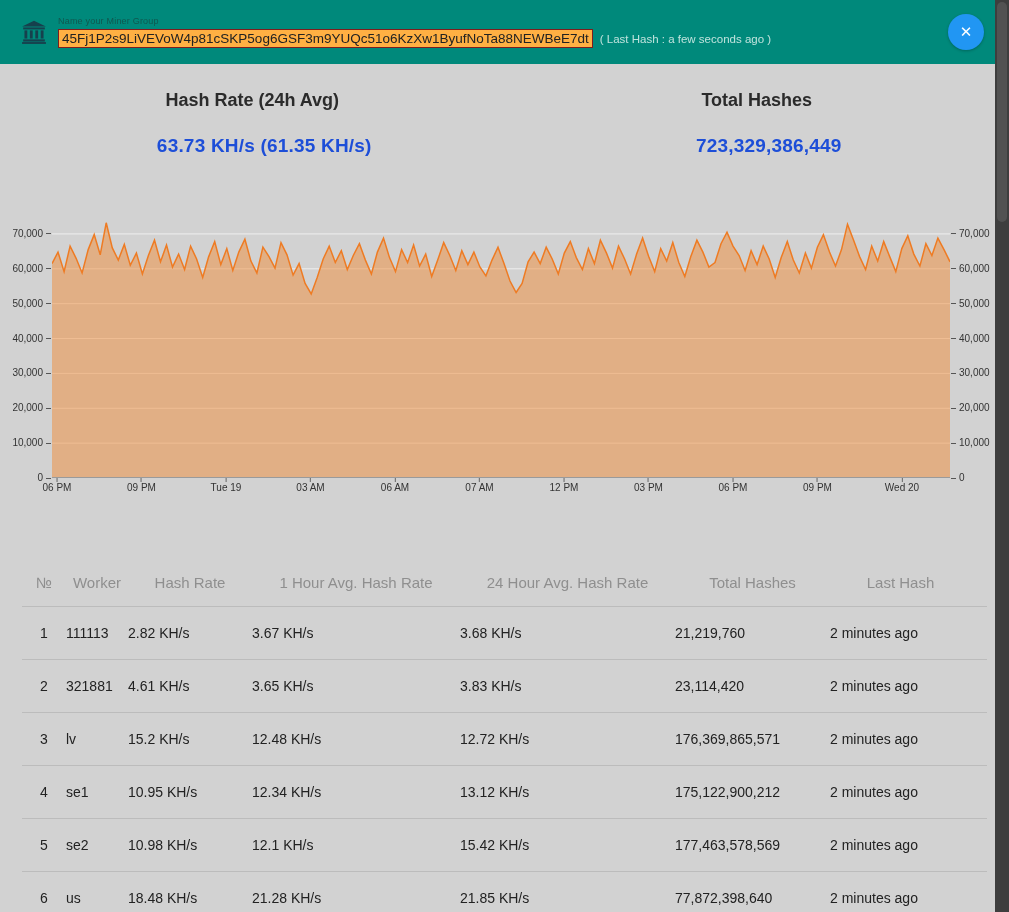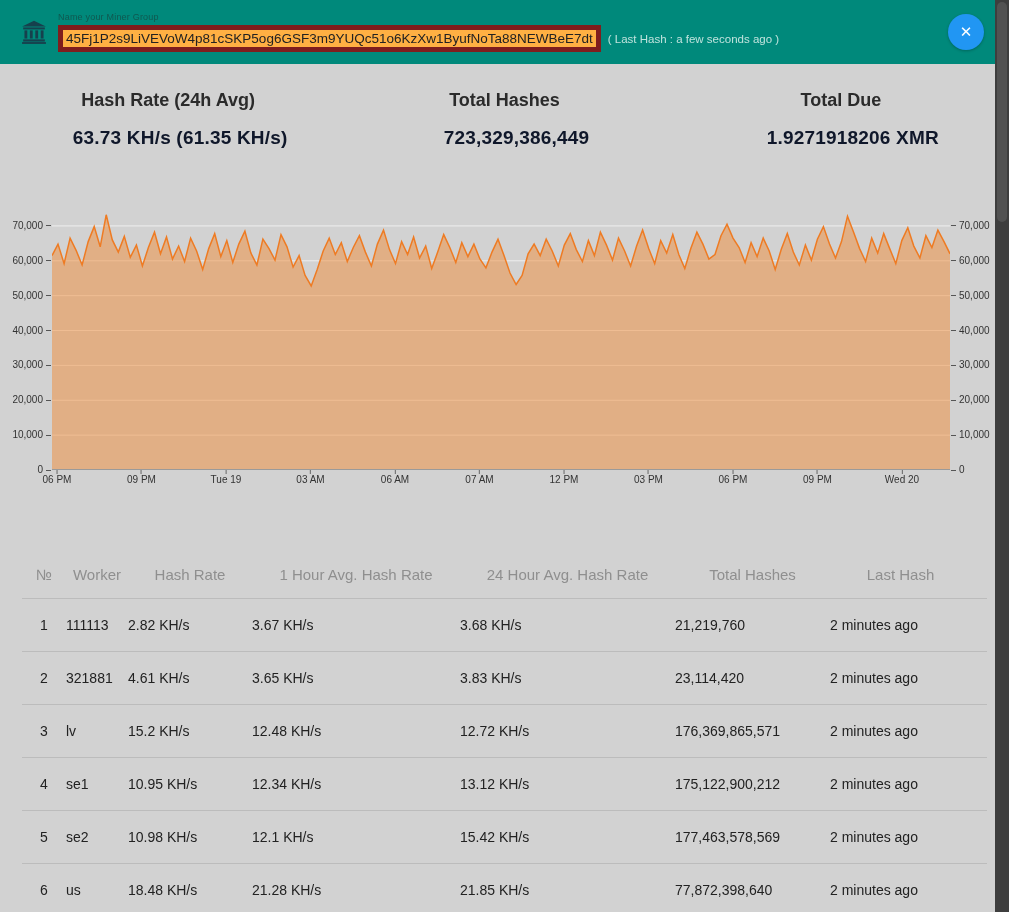--- a/index.html
+++ b/index.html
@@ -15,38 +15,38 @@
   .topbar {
     height:64px; background:#00897b;
     display:flex; align-items:center;
     padding:0 14px; position:relative;
   }
   .bank { width:28px; height:28px; margin:0 10px 0 6px; flex:0 0 auto; display:flex; align-items:center; justify-content:center; }
   .addr-wrap { display:flex; flex-direction:column; justify-content:center; }
   .addr-label { font-size:9px; color:#0f5850; margin-bottom:3px; letter-spacing:.2px; }
   .addr-line { display:flex; align-items:center; }
   .addr {
-    background:#ffb043; border:5px solid #7f1d1d;
+    background:#ffb043; border:1px solid #7f1d1d;
     color:#222; font-size:13.5px; padding:1px 3px;
     white-space:nowrap;
   }
   .lasthash { color:#bfe3dd; font-size:11.5px; margin-left:7px; white-space:nowrap; }
   .close-btn {
     position:absolute; right:25px; top:14px;
     width:36px; height:36px; border-radius:50%;
     background:#2196f3; border:none; color:#fff;
     font-size:15px; line-height:36px; text-align:center;
     cursor:pointer; box-shadow:0 1px 3px rgba(0,0,0,.25);
   }
 
   
   .stats { display:flex; margin-top:26px; }
   .stat { flex:1; text-align:center; }
   .stat .lbl { font-size:18px; font-weight:700; color:#2b2b2b; }
-  .stat .val { font-size:19px; font-weight:700; color:#0f172a; margin-top:16px; letter-spacing:.2px;padding-left:24px; }
+  .stat .val { font-size:19px; font-weight:700; color:#1d4ed8; margin-top:24px; letter-spacing:.2px;padding-left:24px; }
 
   
   .chart-section { margin-top:56px; }
   .chart-row { display:flex; }
   .ylabcol { width:52px; position:relative; height:265px; font-size:10px; color:#333; flex:0 0 auto; }
   .ytick { position:absolute; display:flex; align-items:center; gap:3px; height:12px; line-height:12px; white-space:nowrap; }
   .ytick.left  { right:1px; }
   .ytick.right { left:1px; }
   .dash { width:5px; height:1px; background:#555; display:inline-block; }
   .plot { width:898px; flex:0 0 auto; }
@@ -106,24 +106,20 @@
 
 <section class="stats">
   <div class="stat">
     <div class="lbl">Hash Rate (24h Avg)</div>
     <div class="val">63.73 KH/s (61.35 KH/s)</div>
   </div>
   <div class="stat">
     <div class="lbl">Total Hashes</div>
     <div class="val">723,329,386,449</div>
   </div>
-  <div class="stat">
-    <div class="lbl">Total Due</div>
-    <div class="val">1.9271918206 XMR</div>
-  </div>
 </section>
 
 <section class="chart-section">
   <div class="chart-row">
     <div class="ylabcol">
         <div class="ytick left" style="top: 259px;">
           <span>0</span>
           <i class="dash"></i>
         </div>
         <div class="ytick left" style="top: 224.132px;">

